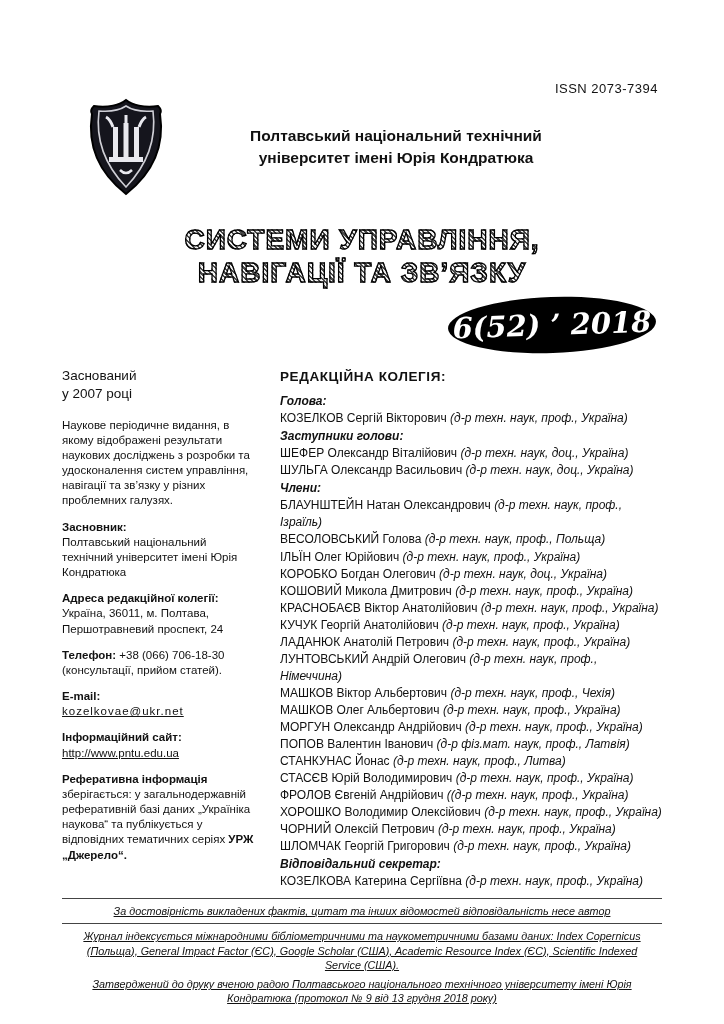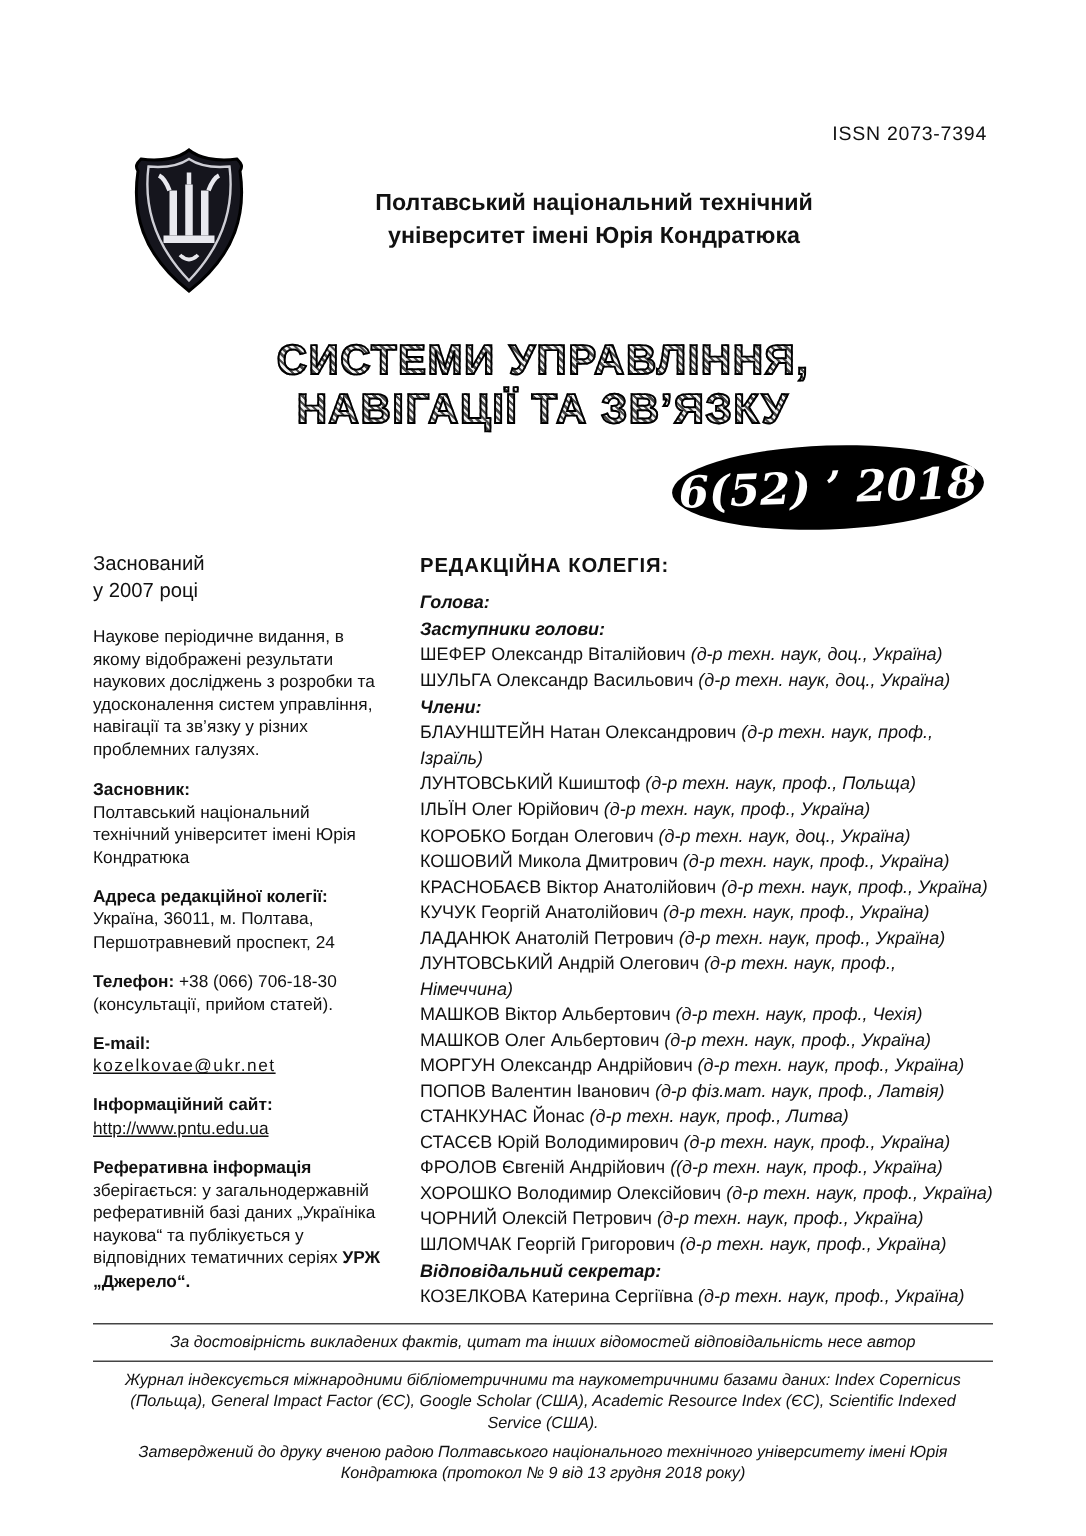--- a/index.html
+++ b/index.html
@@ -34,21 +34,21 @@
   .left-col{width:196px;font-size:11.5px;line-height:1.32;}
   .left-col .block{margin-bottom:11px;}
   .founded{font-size:13.5px;line-height:1.35;margin-bottom:14px;}
   .blabel{font-weight:bold;}
   .site-link{text-decoration:underline;color:#111;}
   .email{letter-spacing:1px;text-decoration:underline;}
   .right-col{flex:1;font-size:12px;line-height:1.42;}
   .board-title{font-weight:bold;font-size:13.5px;letter-spacing:.6px;margin-bottom:7px;}
   .board-role{font-weight:bold;font-style:italic;margin-top:1px;}
   .member-info{font-style:italic;}
-  .footer{margin-top:8px;font-size:10.8px;font-style:italic;text-align:center;line-height:1.32;}
+  .footer{margin-top:8px;font-size:10.8px;font-style:italic;text-align:center;line-height:1.32;text-decoration:underline;}
   .rule{border:none;border-top:1px solid #444;margin:5px 0;}
   .fpara{margin:5px 8px;}
 </style>
 </head>
 <body>
 
 <div class="page">
 
   <div class="issn">ISSN  2073-7394</div>
 
@@ -114,26 +114,27 @@
         <span class="blabel">Реферативна  інформація</span>
         <span>зберігається: у загальнодержавній реферативній базі даних „Україніка наукова“ та публікується у відповідних тематичних серіях</span>
         <span class="blabel">УРЖ „Джерело“.</span>
       </div>
     </div>
 
     <div class="right-col">
       <div class="board-title">РЕДАКЦІЙНА  КОЛЕГІЯ:</div>
       <div>
           <div class="board-role">Голова:</div>
+          <div class="board-member"><span class="member-name">КОЗЕЛКОВ Сергій Вікторович </span><span class="member-info">(д-р техн. наук, проф., Україна)</span></div>
           <div class="board-role">Заступники голови:</div>
           <div class="board-member"><span class="member-name">ШЕФЕР Олександр Віталійович </span><span class="member-info">(д-р техн. наук, доц., Україна)</span></div>
           <div class="board-member"><span class="member-name">ШУЛЬГА Олександр Васильович </span><span class="member-info">(д-р техн. наук, доц., Україна)</span></div>
           <div class="board-role">Члени:</div>
           <div class="board-member"><span class="member-name">БЛАУНШТЕЙН Натан Олександрович </span><span class="member-info">(д-р техн. наук, проф., Ізраїль)</span></div>
-          <div class="board-member"><span class="member-name">ЛУНТОВСЬКИЙ Кшиштоф </span><span class="member-info">(д-р техн. наук, проф., Польща)</span></div>
+          <div class="board-member"><span class="member-name">ВЕСОЛОВСЬКИЙ Голова </span><span class="member-info">(д-р техн. наук, проф., Польща)</span></div>
           <div class="board-member"><span class="member-name">ІЛЬЇН Олег Юрійович </span><span class="member-info">(д-р техн. наук, проф., Україна)</span></div>
           <div class="board-member"><span class="member-name">КОРОБКО Богдан Олегович </span><span class="member-info">(д-р техн. наук, доц., Україна)</span></div>
           <div class="board-member"><span class="member-name">КОШОВИЙ Микола Дмитрович </span><span class="member-info">(д-р техн. наук, проф., Україна)</span></div>
           <div class="board-member"><span class="member-name">КРАСНОБАЄВ Віктор Анатолійович </span><span class="member-info">(д-р техн. наук, проф., Україна)</span></div>
           <div class="board-member"><span class="member-name">КУЧУК Георгій Анатолійович </span><span class="member-info">(д-р техн. наук, проф., Україна)</span></div>
           <div class="board-member"><span class="member-name">ЛАДАНЮК Анатолій Петрович </span><span class="member-info">(д-р техн. наук, проф., Україна)</span></div>
           <div class="board-member"><span class="member-name">ЛУНТОВСЬКИЙ Андрій Олегович </span><span class="member-info">(д-р техн. наук, проф., Німеччина)</span></div>
           <div class="board-member"><span class="member-name">МАШКОВ Віктор Альбертович </span><span class="member-info">(д-р техн. наук, проф., Чехія)</span></div>
           <div class="board-member"><span class="member-name">МАШКОВ Олег Альбертович </span><span class="member-info">(д-р техн. наук, проф., Україна)</span></div>
           <div class="board-member"><span class="member-name">МОРГУН Олександр Андрійович </span><span class="member-info">(д-р техн. наук, проф., Україна)</span></div>

